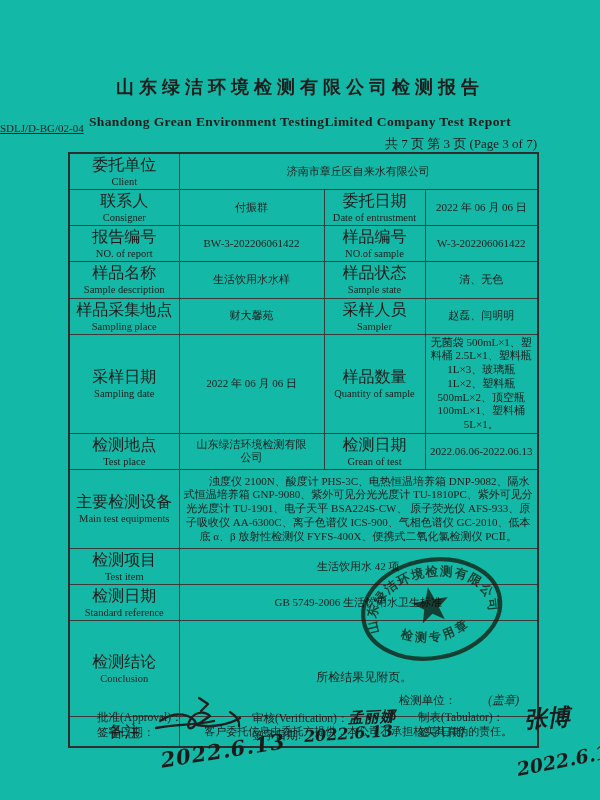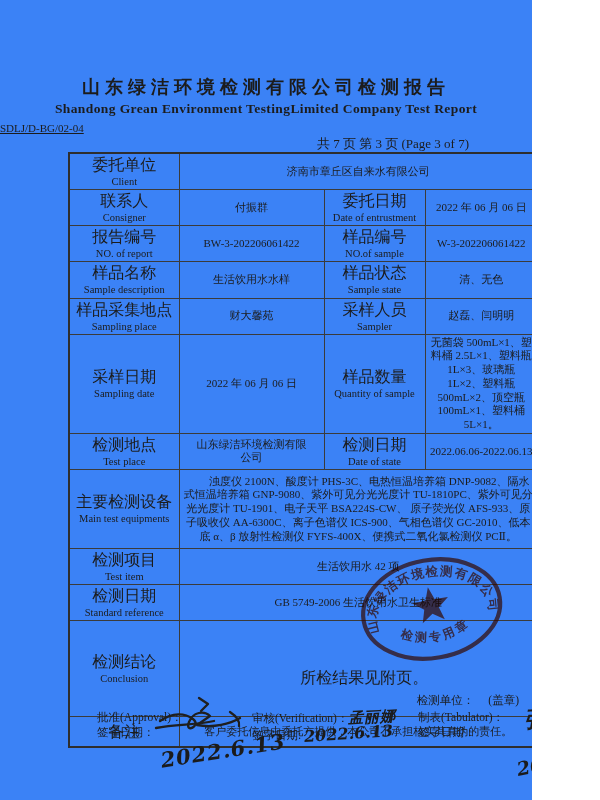--- a/index.html
+++ b/index.html
@@ -1,43 +1,43 @@
 <!DOCTYPE html>
 <html><head>
 <meta charset="utf-8">
 <style>
   html,body{margin:0;padding:0;background:#ffffff;}
   .page{
-    position:relative;width:532px;height:800px;background:#3b82f6;
+    position:relative;width:600px;height:800px;background:#14b8a6;
     font-family:"Liberation Serif","DejaVu Serif",serif;color:#1c1c1c;overflow:hidden;
   }
   .title-cn{position:absolute;top:75px;left:0;width:100%;text-align:center;
     font-size:18px;font-weight:bold;letter-spacing:5px;}
-  .title-en{position:absolute;top:101px;left:0;width:100%;text-align:center;
+  .title-en{position:absolute;top:114px;left:0;width:100%;text-align:center;
     font-size:13.5px;font-weight:bold;letter-spacing:.4px;}
   .doc-code{position:absolute;top:122px;left:0;width:100%;font-size:11px;text-decoration:underline;}
   .page-info{position:absolute;top:135px;right:63px;font-size:13px;}
 
   table.report{position:absolute;left:68px;top:152px;width:469px;border-collapse:collapse;
     table-layout:fixed;border:2px solid #2e2e2e;}
   table.report td{border:1px solid #3b3b3b;padding:1px 4px;text-align:center;
     vertical-align:middle;font-size:11px;line-height:1.25;overflow:hidden;}
   td.lbl .cn{font-size:16px;}
   td.lbl .en{font-size:10.5px;}
   td.val{font-size:11.5px;}
   td.diag{background:linear-gradient(to top right,
       transparent calc(50% - 0.6px),#3b3b3b calc(50% - 0.6px),
       #3b3b3b calc(50% + 0.6px),transparent calc(50% + 0.6px));}
   td.qty{text-align:justify;font-size:10.5px;line-height:1.12;padding:2px 5px;}
   td.equip{text-align:justify;text-align-last:center;text-indent:2em;
     font-size:11.5px;line-height:1.42;padding:2px 8px;}
   td.conclusion-cell{position:relative;vertical-align:top;text-align:left;}
-  .conclusion-text{margin-top:18px;margin-left:12px;font-size:16px;}
+  .conclusion-text{margin-top:18px;margin-left:12px;font-size:12px;}
   .unit-line{position:absolute;right:18px;bottom:9px;font-size:11.5px;}
-  .unit-line .seal-hint{display:inline-block;margin-left:14px;}
+  .unit-line .seal-hint{display:inline-block;margin-left:32px;font-style:italic;}
   td.remark-val{text-align:left;padding-left:12px;font-size:11.5px;}
   .check{font-size:12px;}
 
   
   .stamp{position:absolute;left:356px;top:556px;width:152px;height:110px;
     transform:rotate(-10deg);opacity:.85;mix-blend-mode:multiply;pointer-events:none;}
 
   
   .sig-block{position:absolute;font-size:11.5px;line-height:15px;}
   .hand{font-family:"DejaVu Serif",serif;font-style:italic;color:#1b1b1b;
@@ -146,21 +146,21 @@
     </tr>
 
     <tr style="height:32px">
       <td class="lbl">
         <div class="cn">检测地点</div>
         <div class="en">Test place</div>
       </td>
       <td class="val" style="padding:0 16px">山东绿洁环境检测有限公司</td>
       <td class="lbl">
         <div class="cn">检测日期</div>
-        <div class="en">Date of state</div>
+        <div class="en">Grean of test</div>
       </td>
       <td class="val">2022.06.06-2022.06.13</td>
     </tr>
 
     <tr style="height:79px">
       <td class="lbl">
         <div class="cn">主要检测设备</div>
         <div class="en">Main test equipments</div>
       </td>
       <td class="val equip" colspan="3">浊度仪 2100N、酸度计 PHS-3C、电热恒温培养箱 DNP-9082、隔水式恒温培养箱 GNP-9080、紫外可见分光光度计 TU-1810PC、紫外可见分光光度计 TU-1901、电子天平 BSA224S-CW、 原子荧光仪 AFS-933、原子吸收仪 AA-6300C、离子色谱仪 ICS-900、气相色谱仪 GC-2010、低本底 α、β 放射性检测仪 FYFS-400X、便携式二氧化氯检测仪 PCⅡ。</td>

